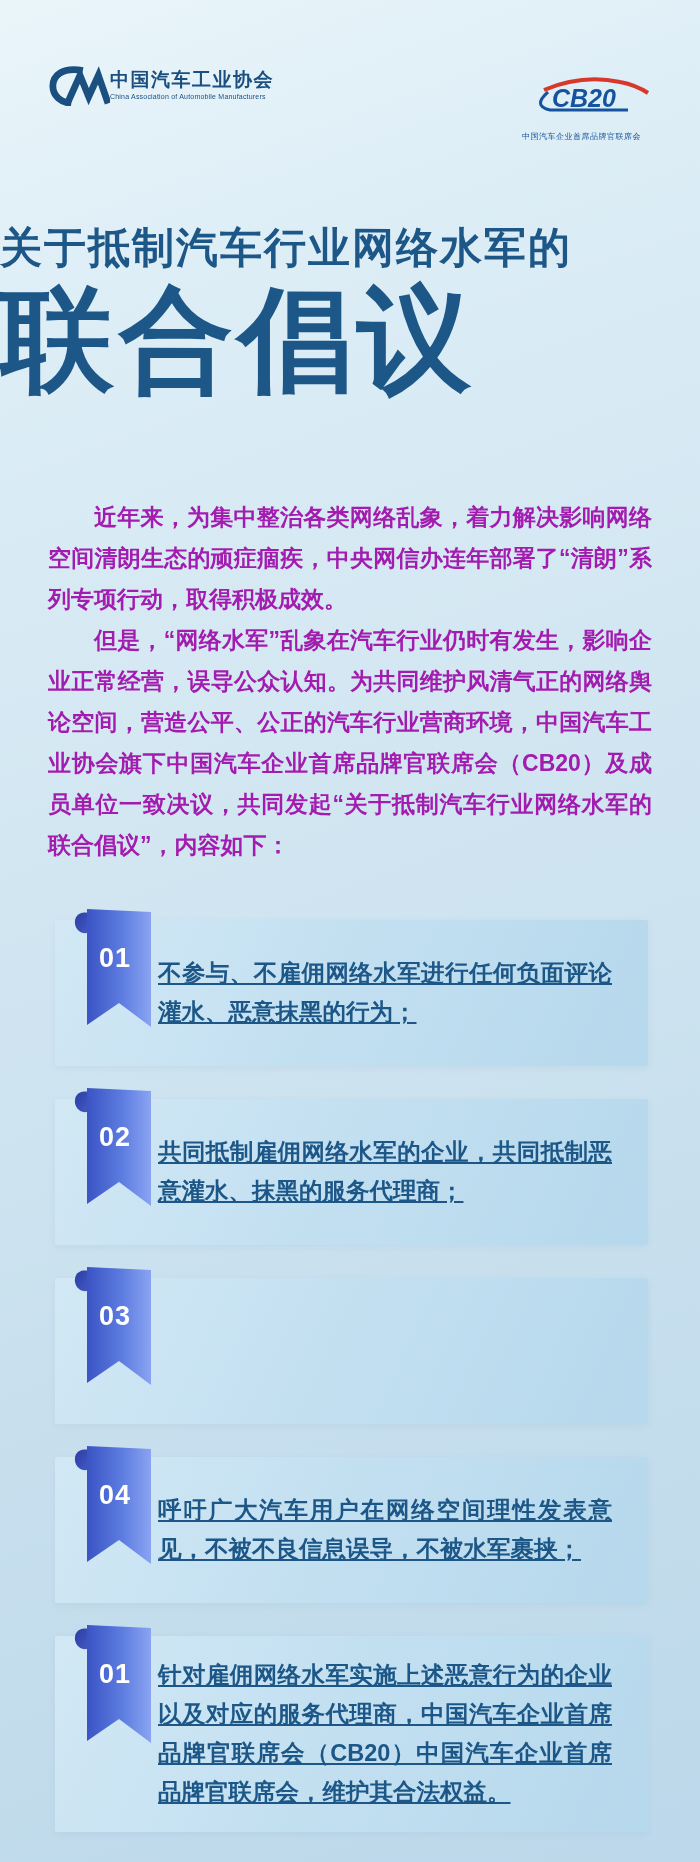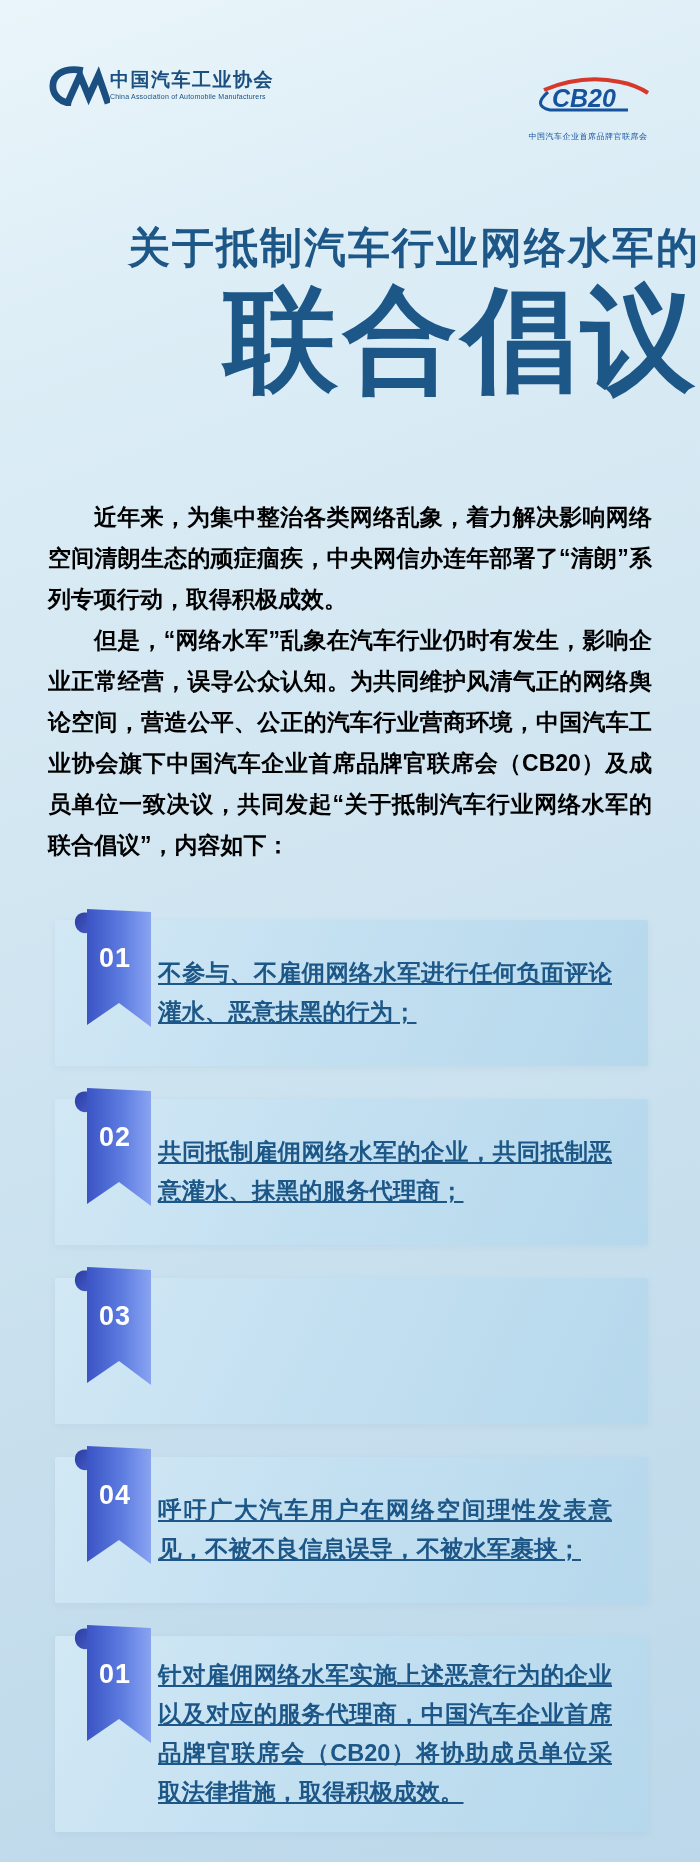--- a/index.html
+++ b/index.html
@@ -8,29 +8,29 @@
     font-family:"Liberation Sans","DejaVu Sans",sans-serif;
     background:linear-gradient(160deg,#eaf5fa 0%,#dcedf6 18%,#d3e7f2 40%,#c9e0ee 65%,#bcd8ea 100%);
     position:relative;
   }
   
   .header{display:flex;justify-content:space-between;align-items:flex-start;padding:64px 46px 0 48px;}
   .logo-left{display:flex;align-items:center;}
   .logo-left svg{width:62px;height:42px;display:block;}
   .logo-left .name{font-size:19px;font-weight:bold;color:#1a4f80;letter-spacing:1.5px;line-height:1.1;}
   .logo-left .sub{font-size:7px;color:#1a4f80;margin-top:3px;white-space:nowrap;letter-spacing:0.2px;}
-  .logo-right{text-align:center;margin-top:12px;}
+  .logo-right{text-align:left;margin-top:12px;}
   .logo-right svg{width:132px;height:38px;display:block;margin:0 auto;}
   .logo-right .sub{font-size:8px;color:#16539e;margin-top:17px;letter-spacing:0.5px;white-space:nowrap;}
   
-  .title-wrap{text-align:right;margin-top:80px;color:#1d5787;}
+  .title-wrap{text-align:left;margin-top:80px;color:#1d5787;}
   .title-line1{font-size:42px;font-weight:bold;letter-spacing:2px;line-height:1.25;}
   .title-line2{font-size:114px;font-weight:900;letter-spacing:5px;line-height:1.1;margin-top:2px;}
   
-  .body-text{margin:95px 48px 0 48px;font-size:23px;line-height:41px;color:#000000;font-weight:600;text-align:justify;}
+  .body-text{margin:95px 48px 0 48px;font-size:23px;line-height:41px;color:#a21caf;font-weight:600;text-align:justify;}
   .body-text p{margin:0;text-indent:2em;}
   
   .cards{margin-top:54px;}
   .card{
     position:relative;margin:0 52px 33px 55px;min-height:146px;
     display:flex;align-items:center;border-radius:2px;
     background:linear-gradient(115deg,#d2e8f5 0%,#c3e0f1 45%,#b6d8ec 100%);
     box-shadow:0 2px 6px rgba(120,160,190,0.12);
   }
   .card.tall{min-height:196px;}
@@ -136,16 +136,16 @@
   </div>
 
   <div class="card tall">
     <div class="ribbon-wrap">
       <svg viewBox="0 0 78 118">
         <path d="M15,4 C6,2 1,8 2,15 C3,21 8,25 14,24 L15,4 Z" fill="url(#foldGrad)"></path>
         <path d="M14,0 L78,3 L78,118 L46,94 L14,116 Z" fill="url(#ribbonGrad)"></path>
       </svg>
       <div class="ribbon-num">01</div>
     </div>
-    <div class="card-text">针对雇佣网络水军实施上述恶意行为的企业以及对应的服务代理商，中国汽车企业首席品牌官联席会（CB20）将协助成员单位采取法律措施，取得积极成效。</div>
+    <div class="card-text">针对雇佣网络水军实施上述恶意行为的企业以及对应的服务代理商，中国汽车企业首席品牌官联席会（CB20）中国汽车企业首席品牌官联席会，维护其合法权益。</div>
   </div>
 
 </div>
 
 </body></html>

